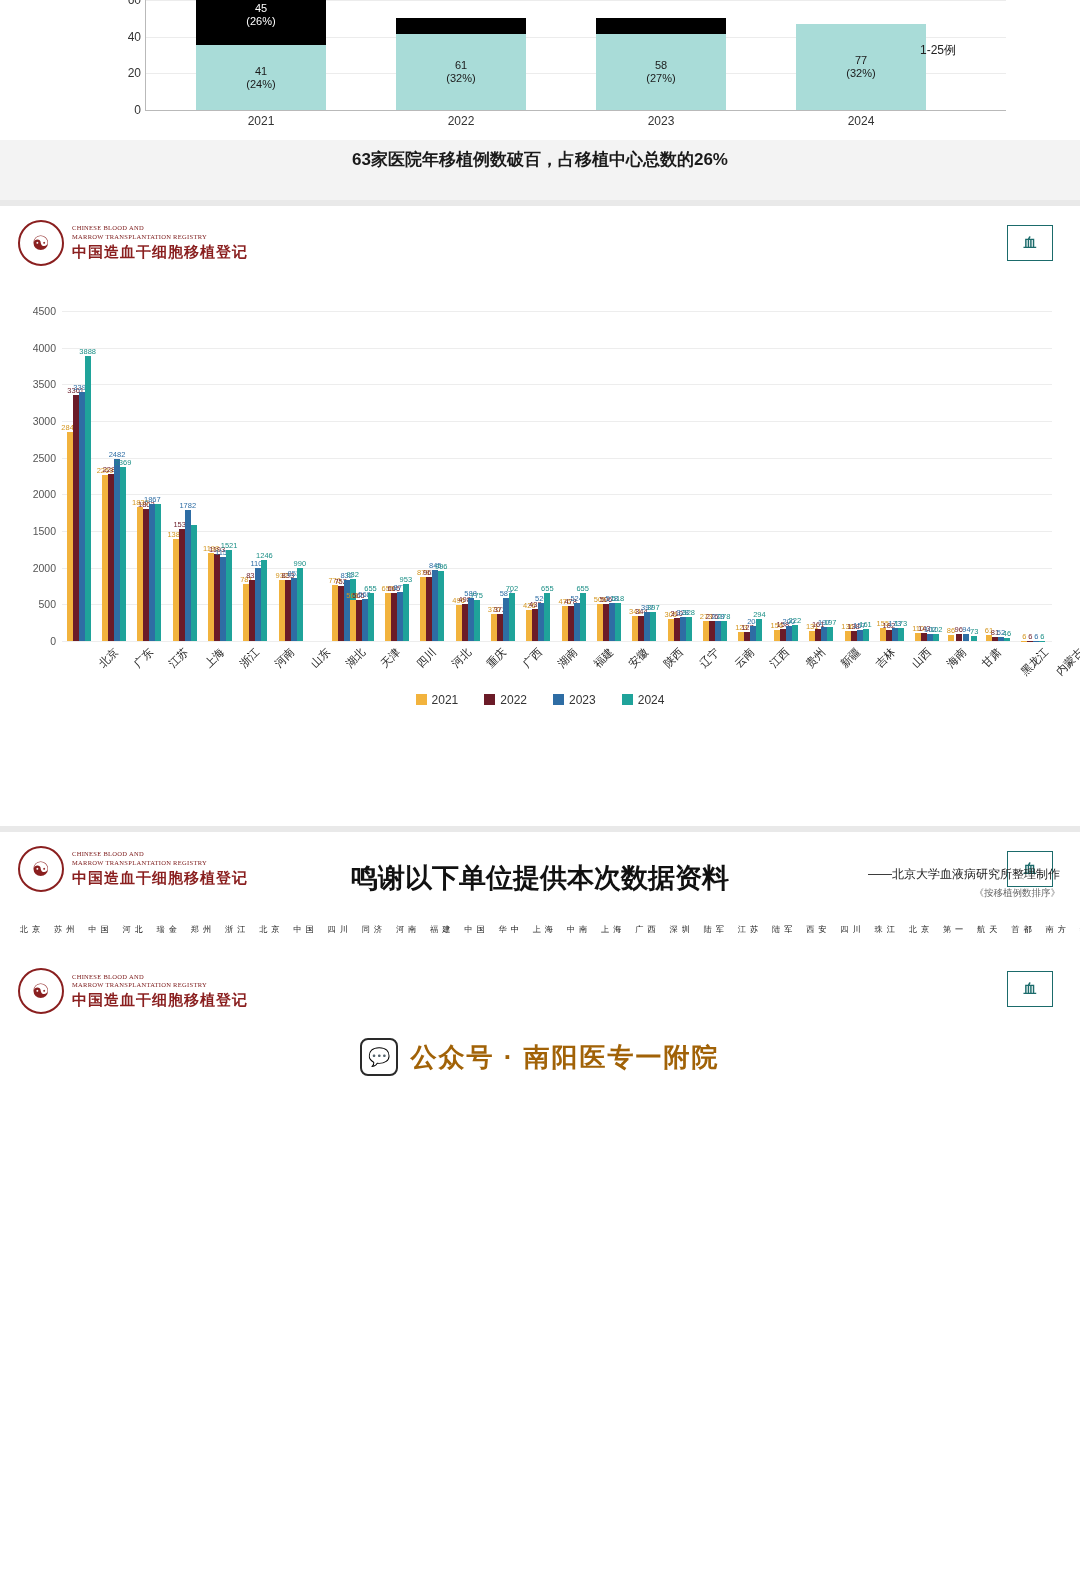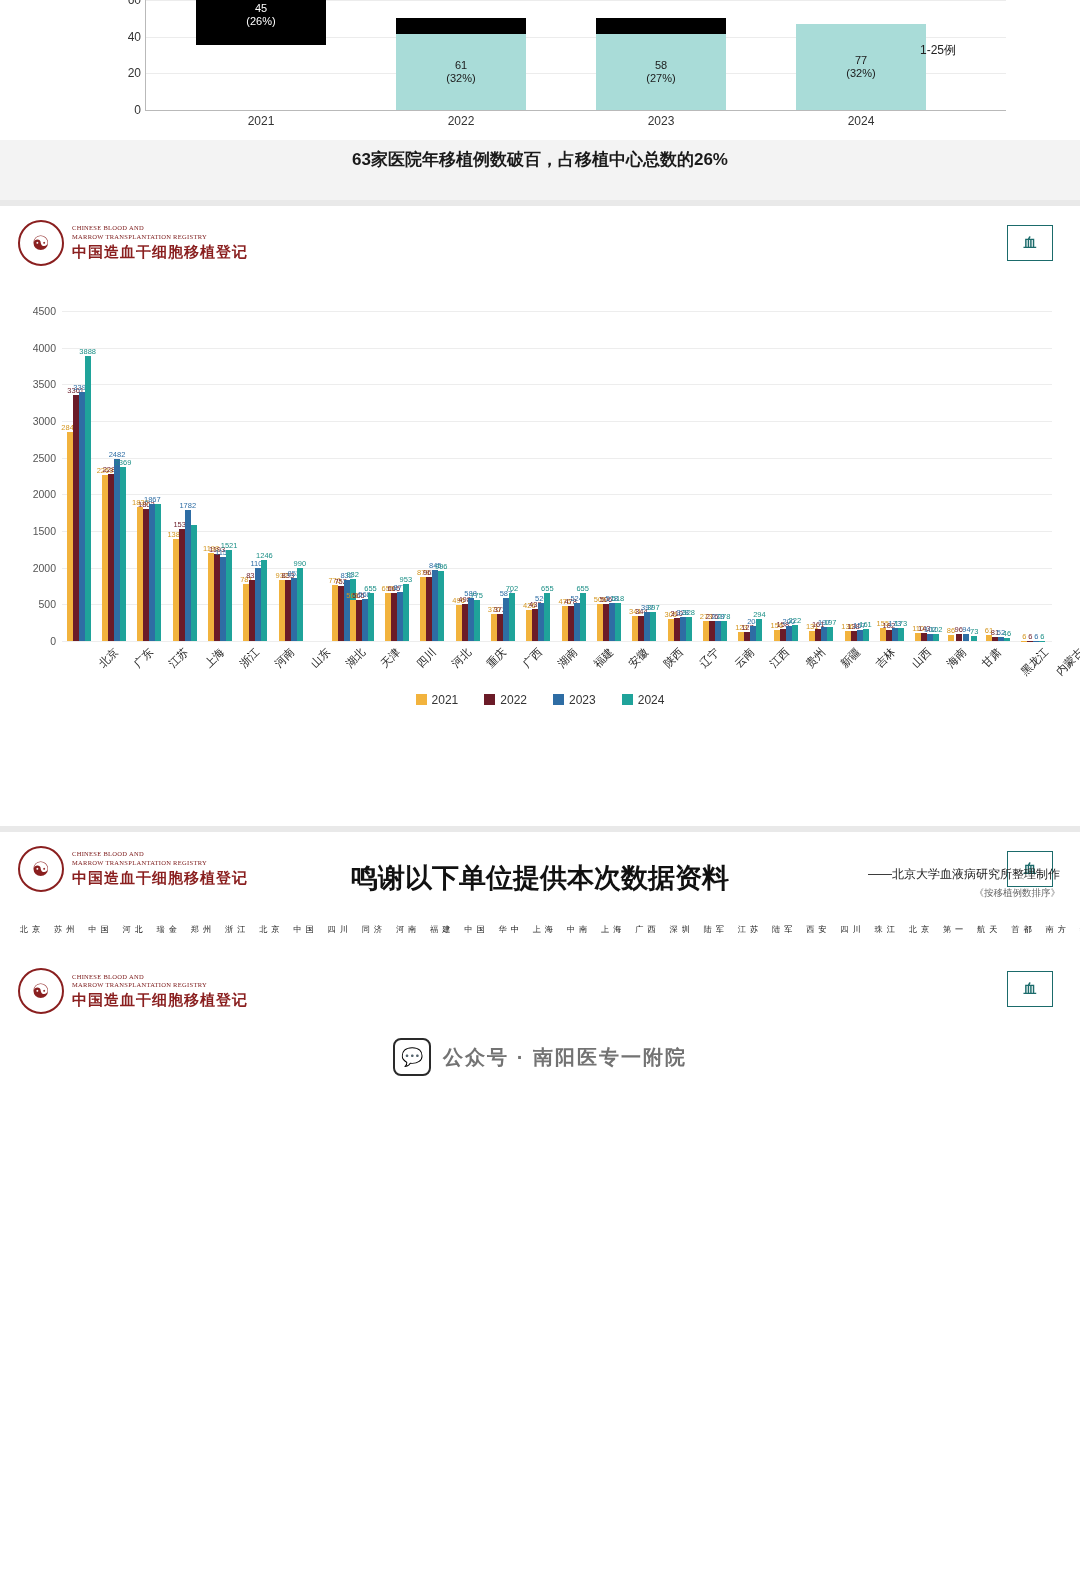--- a/index.html
+++ b/index.html
@@ -54,40 +54,44 @@
   .row{display:flex;font-size:8.2px;line-height:12.4px;padding:0 2px;}
   .row .n{width:16px;text-align:right;padding-right:4px;color:#333;flex:none;}
   .row .t{flex:1;color:#111;overflow:hidden;white-space:nowrap;text-overflow:ellipsis;}
   .row.alt{background:#eaf4f2;}
 
   
   .footer{position:relative;height:150px;background:#ffffff;}
   .foot-logo{position:absolute;left:18px;top:22px;display:flex;align-items:center;gap:8px;}
   .wechat{position:absolute;left:0;top:92px;width:1080px;display:flex;align-items:center;justify-content:center;gap:12px;}
   .wx-icon{width:34px;height:34px;border-radius:8px;background:#ffffff;border:2px solid #2a2a2a;display:flex;align-items:center;justify-content:center;font-size:18px;color:#2a2a2a;}
-  .wx-text{font-size:20px;font-weight:bold;color:#737373;letter-spacing:2px;}
+  .wx-text{font-size:26px;font-weight:bold;color:#a16207;letter-spacing:2px;}
 </style>
 </head>
 <body>
 
 <div class="page">
 
   <div class="sec1">
     <div class="sec1-inner">
       <div class="axis-box">
         <div class="gridrow" style="top:0px"></div>
         <div class="gridrow" style="top:36.6px"></div>
         <div class="gridrow" style="top:73.3px"></div>
         <div class="ytick" style="top:0px">60</div>
         <div class="ytick" style="top:36.6px">40</div>
         <div class="ytick" style="top:73.3px">20</div>
         <div class="ytick" style="top:110px">0</div>
 
         <div class="bargroup" style="left:50px;height:110px;">
           <div class="bar-top" style="height:45px">45<br>(26%)</div>
+          <div class="bar-bot" style="height:65px">
+              <span>41</span>
+              <span>(24%)</span>
+            </div>
         </div>
         <div class="xlabel" style="left:50px">2021</div>
 
         <div class="bargroup" style="left:250px;height:92px;">
           <div class="bar-top" style="height:16px"></div>
           <div class="bar-bot" style="height:76px">
               <span>61</span>
               <span>(32%)</span>
             </div>
         </div>

